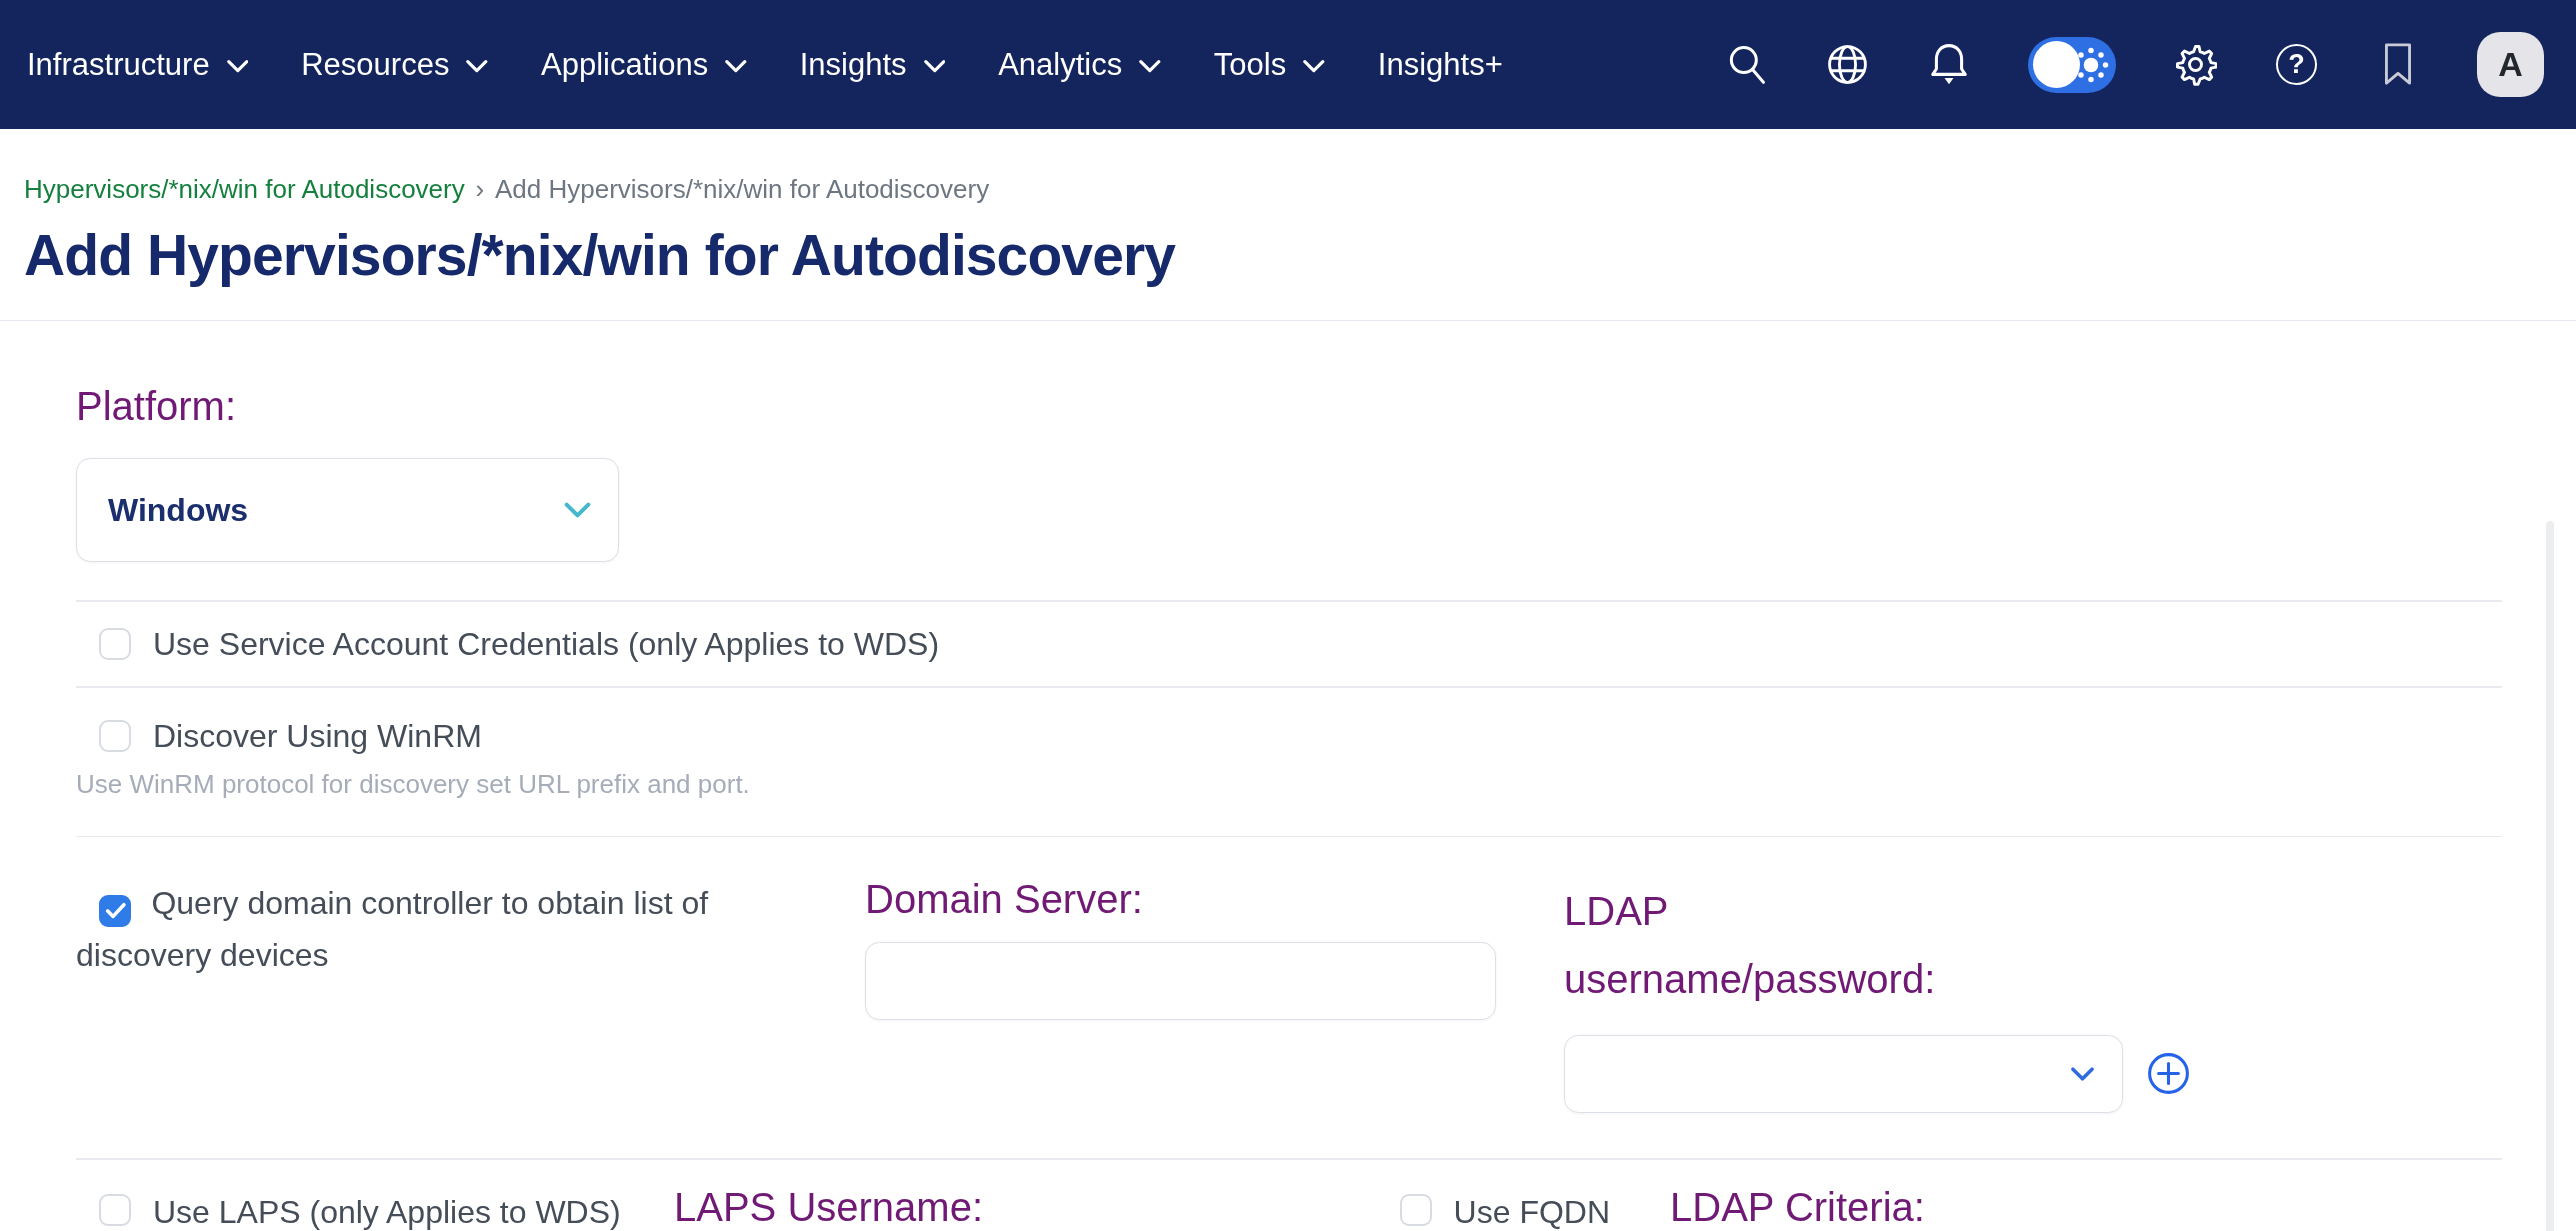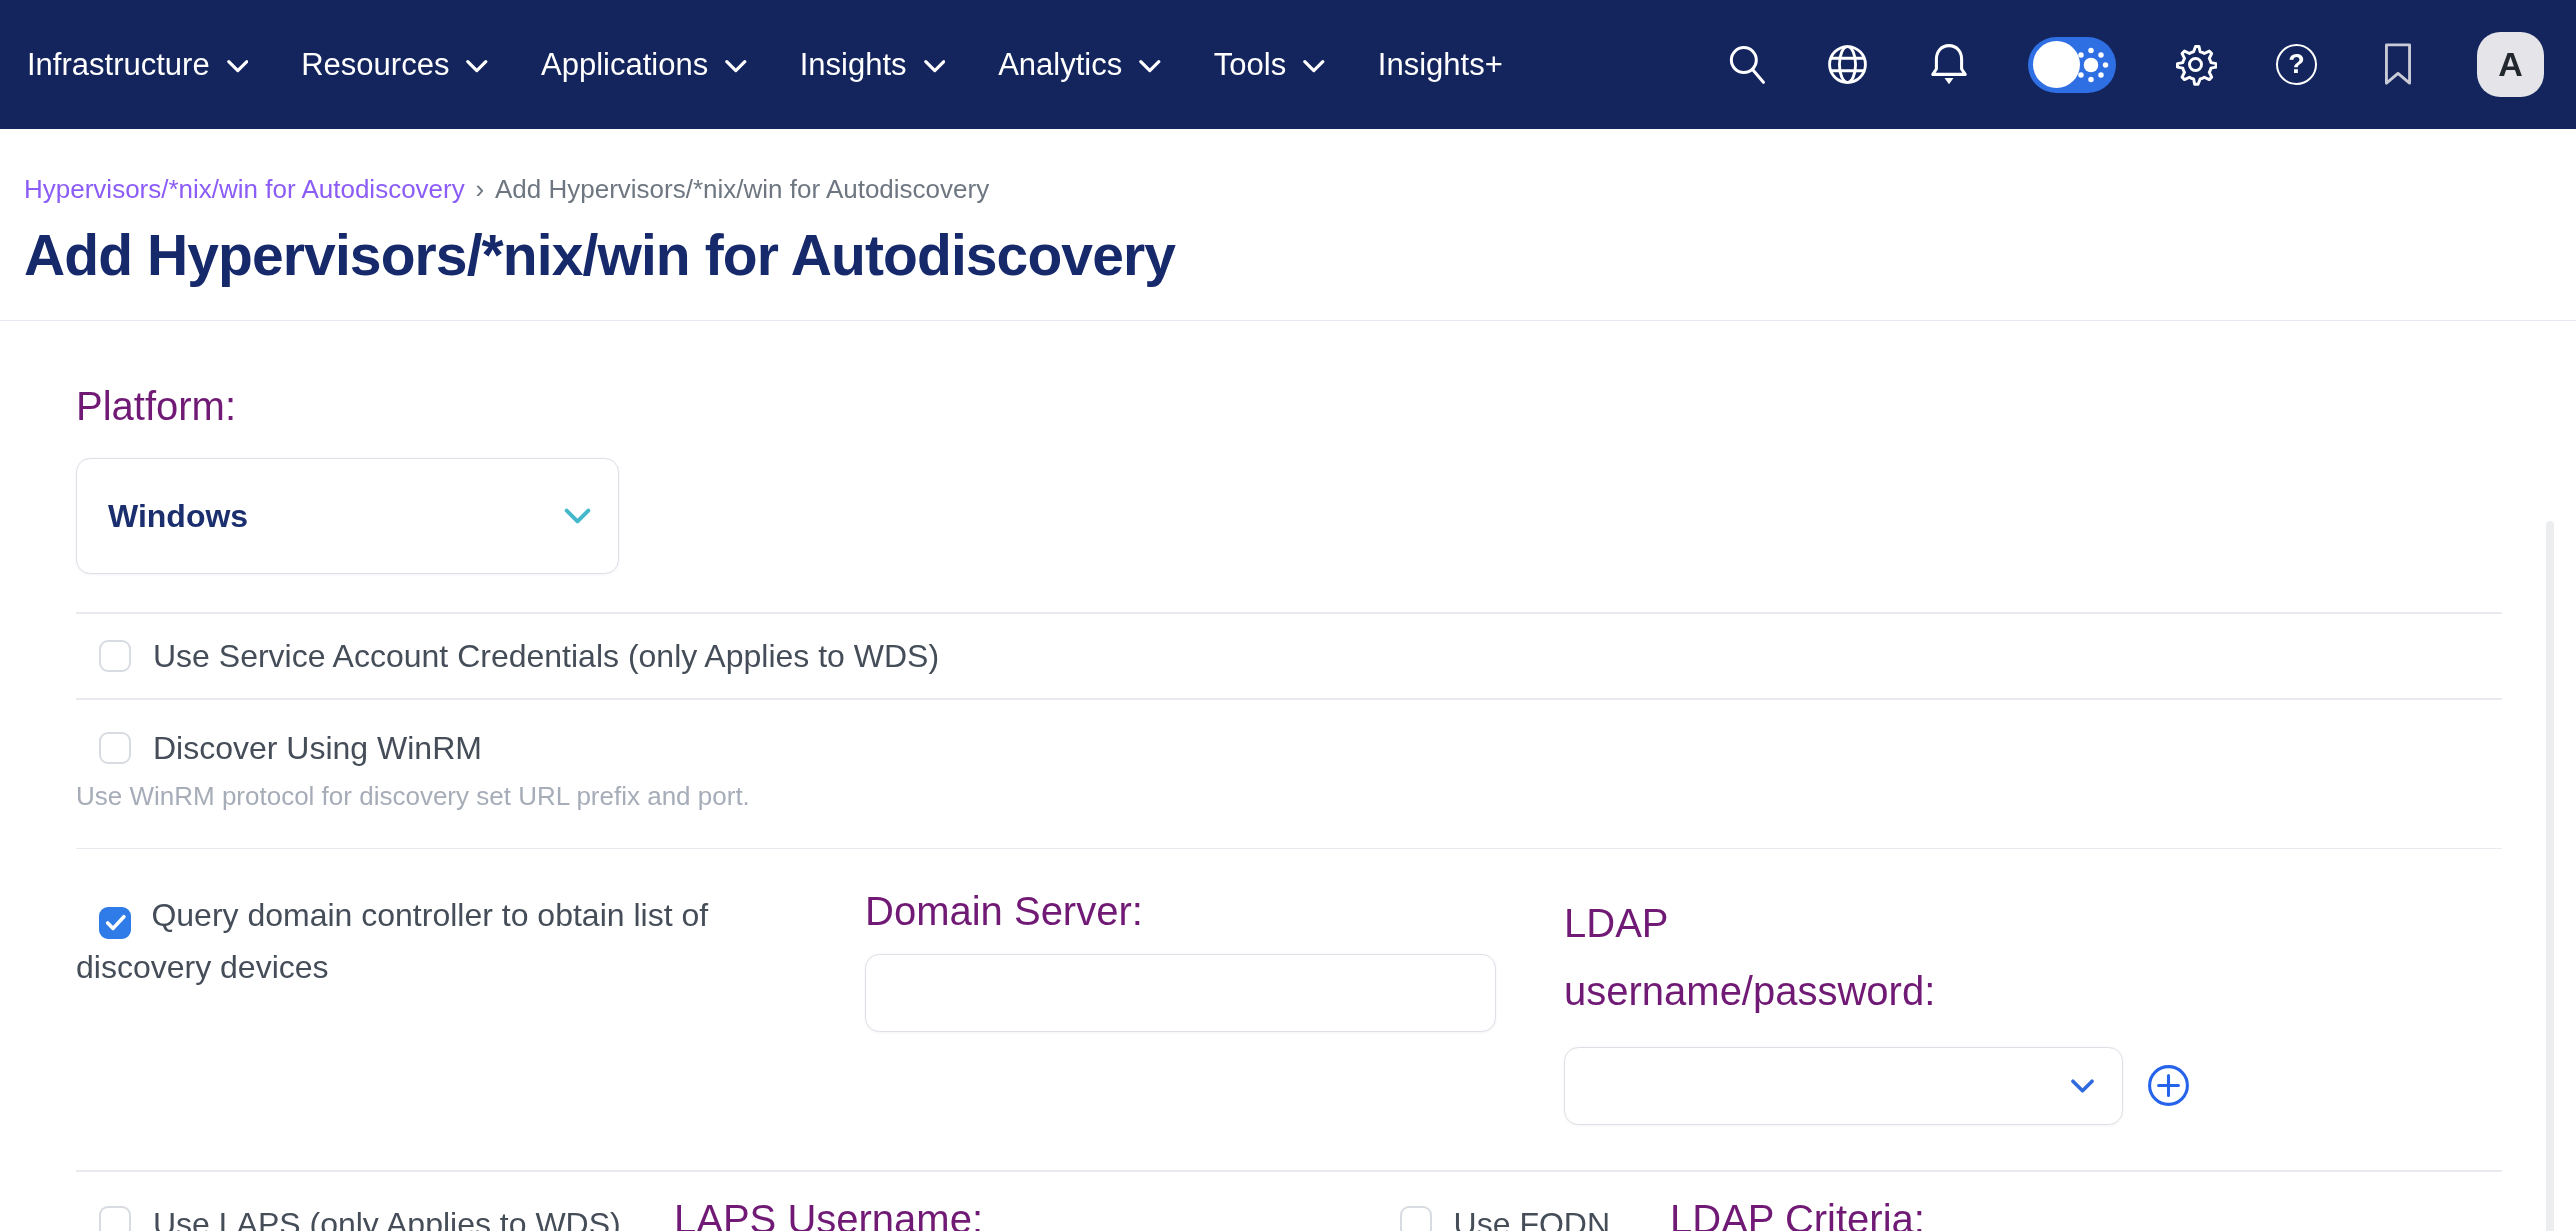--- a/index.html
+++ b/index.html
@@ -31,37 +31,37 @@
 
   .help-circle { width:41px; height:41px; border-radius:50%; border:2.7px solid #fff;
     color:#fff; font-size:27px; font-weight:700; display:flex; align-items:center; justify-content:center; }
 
   .avatar { width:67px; height:65px; border-radius:23.4px; background:#E5E5E9; color:#23272E;
     font-size:34px; font-weight:700; display:flex; align-items:center; justify-content:center; cursor:pointer; }
 
   
   main { padding:0 24px; position:relative; }
   .breadcrumb { margin-top:45px; font-size:26px; display:flex; gap:10.8px; align-items:baseline; }
-  .crumb-link { color:#8b5cf6; cursor:pointer; }
+  .crumb-link { color:#15803d; cursor:pointer; }
   .crumb-sep { color:#6E7781; }
   .crumb-current { color:#6E7781; }
 
   h1.page-title { margin-top:18px; font-size:57px; font-weight:800; letter-spacing:-0.9px;
     color:#16296B; line-height:1.15; }
   .title-sep { height:1.8px; background:#E7E9F2; margin:31px -24px 0 -24px; }
 
   
   .form { padding-left:52px; position:relative; }
   .sep { height:1.8px; background:#E8EAEF; margin-right:50px; }
 
   .field-label { font-size:40px; font-weight:400; color:#701a75; }
   .row-platform { padding-top:63px; }
   .row-platform .field-label { margin-bottom:29px; }
 
-  .select { background:#fff; border:1.8px solid #DCE0E6; border-radius:14.4px; height:116px;
+  .select { background:#fff; border:1.8px solid #DCE0E6; border-radius:14.4px; height:104px;
     display:flex; align-items:center; padding:0 27px 0 31px; cursor:pointer;
     box-shadow:0 0.9px 2.7px rgba(20,30,60,.05); }
   .select-value { font-size:32px; font-weight:600; color:#1B2F6E; flex:1; }
   .w-platform { width:543px; margin-bottom:38px; }
 
   .check-row { display:flex; align-items:center; gap:21.6px; padding:23.4px 0 23.4px 23.4px; min-height:79px; }
   .checkbox { width:32px; height:32px; border-radius:9px; border:2.7px solid #D8DCE2; background:#fff;
     flex:0 0 auto; display:inline-flex; align-items:center; justify-content:center; cursor:pointer; }
   .checkbox.checked { background:#2F7BE8; border-color:#2F7BE8; }
   .checkbox svg { display:none; }

